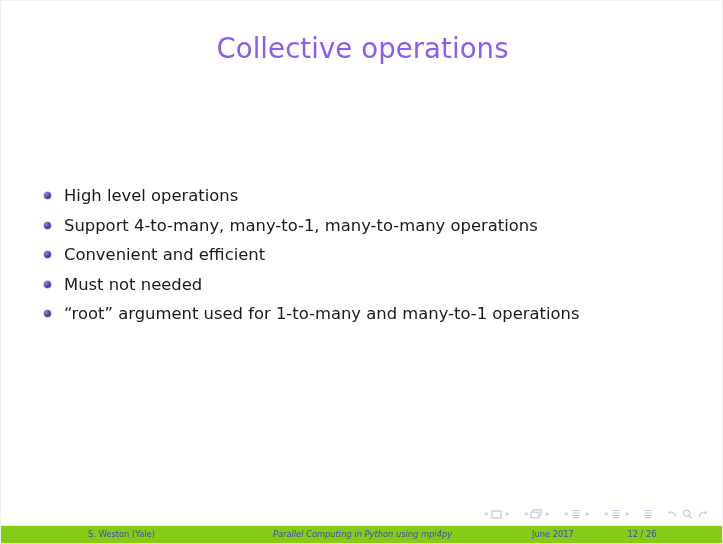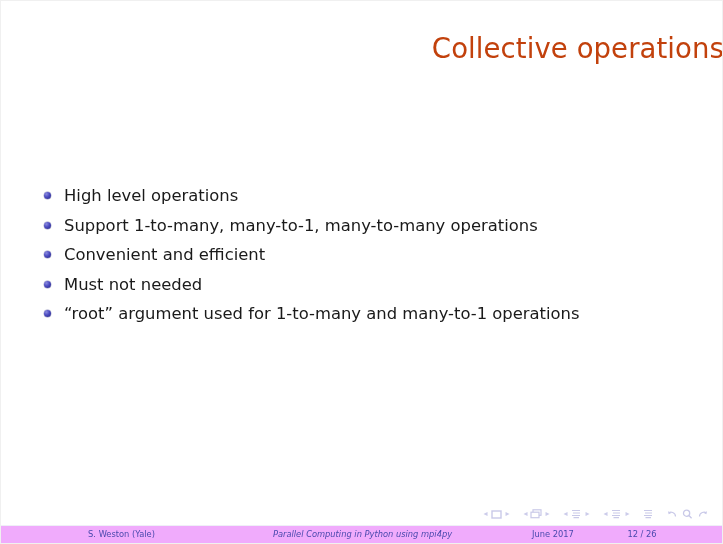--- a/index.html
+++ b/index.html
@@ -19,26 +19,26 @@
     box-sizing: border-box;
     border: 1px solid #f0f0f0;
   }
 
   
   .slide-title {
     position: absolute;
     top: 30px;
     left: 0;
     width: 723px;
-    text-align: right;
+    text-align: center;
     font-family: "DejaVu Sans", sans-serif;
     font-size: 27.5px;
     line-height: 34px;
     letter-spacing: 0.1px;
-    color: #c2410c;
+    color: #8b5cf6;
     font-weight: normal;
     margin: 0;
     white-space: nowrap;
   }
 
   
   .content {
     position: absolute;
     top: 183px;
     left: 41px;
@@ -109,21 +109,21 @@
     gap: 2px;
   }
 
   .footline {
     position: absolute;
     left: 0;
     bottom: 0;
     width: 723px;
     height: 17px;
     border-top: 1px solid #efeff7;
-    background: #f0abfc;
+    background: #84cc16;
   }
   .foot-inner {
     position: relative;
     width: 723px;
     height: 17px;
   }
   .foot-cell {
     position: absolute;
     top: 2px;
     font-family: "DejaVu Sans", sans-serif;
@@ -145,21 +145,21 @@
   <h1 class="slide-title">Collective operations</h1>
 
   <div class="content">
     <ul class="bullets">
       <li>
         <span class="ball"></span>
         <span>High level operations</span>
       </li>
       <li>
         <span class="ball"></span>
-        <span>Support 1-to-many, many-to-1, many-to-many operations</span>
+        <span>Support 4-to-many, many-to-1, many-to-many operations</span>
       </li>
       <li>
         <span class="ball"></span>
         <span>Convenient and efficient</span>
       </li>
       <li>
         <span class="ball"></span>
         <span>Must not needed</span>
       </li>
       <li>

